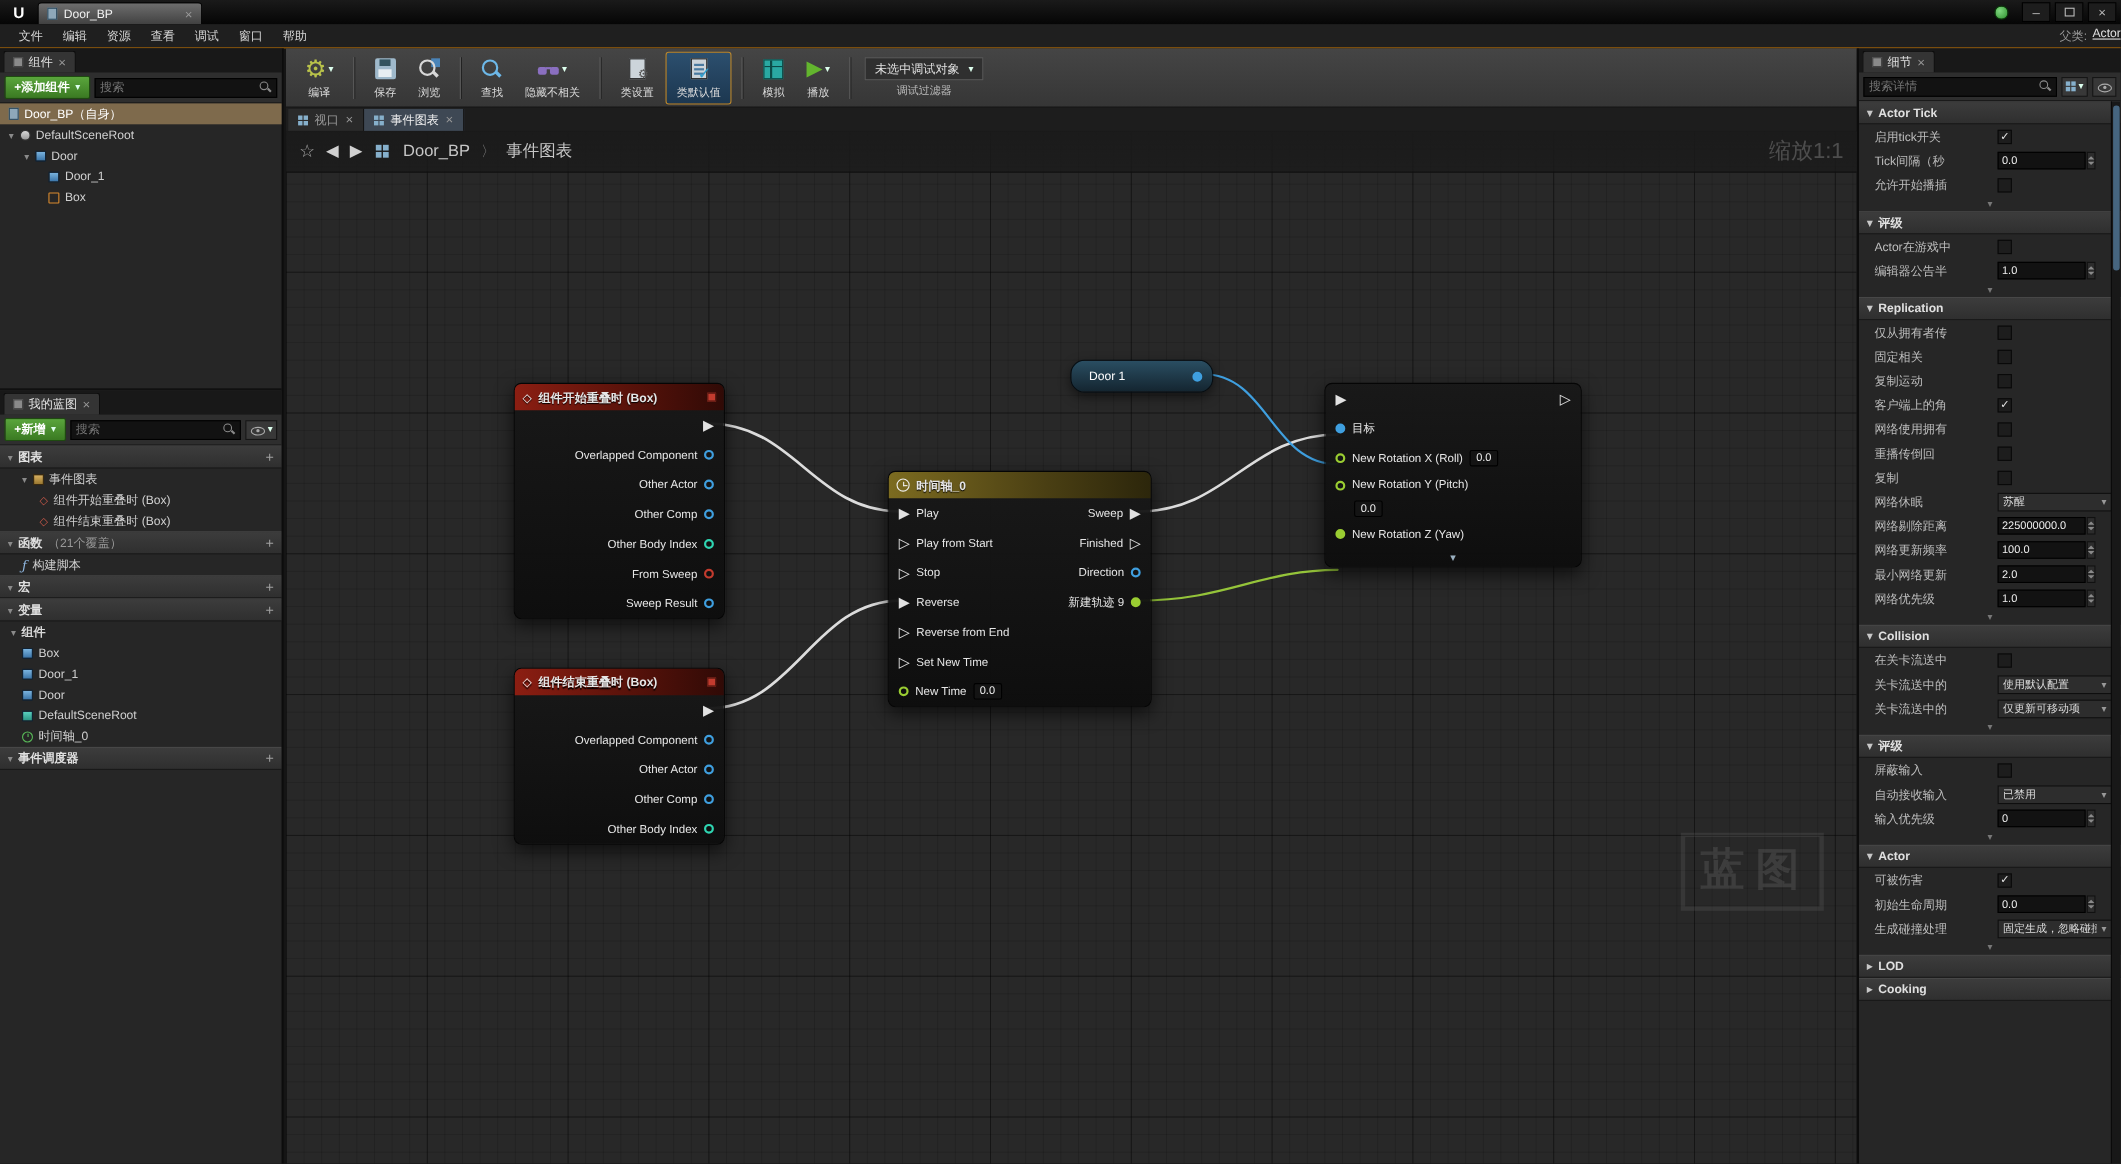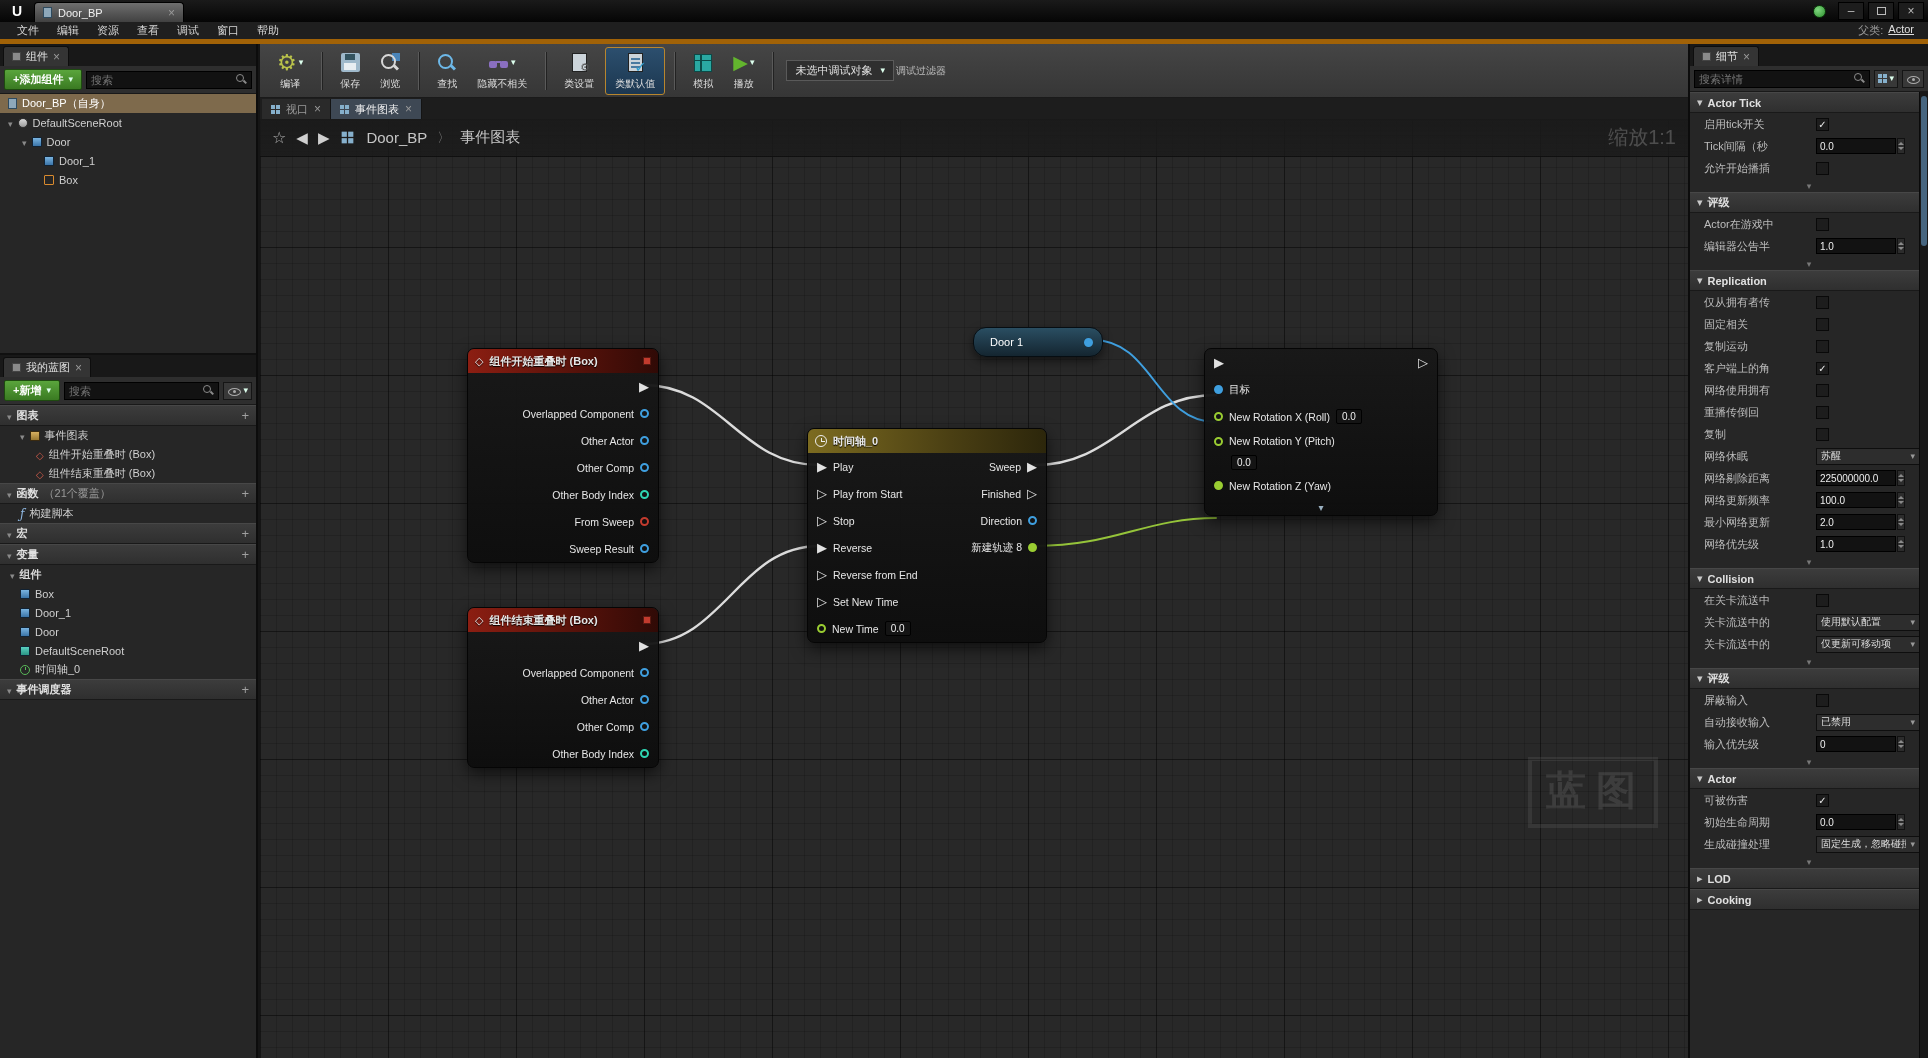--- a/index.html
+++ b/index.html
@@ -10,23 +10,23 @@
 .ue-logo{width:34px;height:22px;display:flex;align-items:center;justify-content:center;color:#fff;font-weight:bold;font-size:14px}
 .doc-tab{height:20px;min-width:150px;background:linear-gradient(#6e6e6e,#414141);border:1px solid #000;border-bottom:none;border-radius:4px 4px 0 0;display:flex;align-items:center;gap:6px;padding:0 8px;color:#f0f0f0;font-size:11px}
 .bpdoc{width:9px;height:11px;background:#8ea8ba;border:1px solid #2e4a5e;flex:none}
 .i-close::before{content:"×"}
 .tab-close{color:#999;font-size:12px;margin-left:auto}
 .tb-right{margin-left:auto;display:flex;align-items:center;gap:4px;height:22px;padding-right:4px}
 .launcher-dot{width:13px;height:13px;border-radius:50%;background:radial-gradient(circle at 35% 35%,#7fd87f,#2e8f2e);border:1px solid #0a3a0a;margin-right:8px}
 .winbtn{width:26px;height:18px;display:flex;align-items:center;justify-content:center;color:#bbb;font-size:12px;background:#1d1d1d;border:1px solid #000}
 .g-min::before{content:"–"}
 .g-max{width:9px;height:8px;border:1.5px solid #bbb}
-#menubar{position:absolute;left:0;top:22px;width:1928px;height:22px;background:#1f1f1f;border-bottom:5px solid #a16207;display:flex;align-items:center;padding-left:8px}
+#menubar{position:absolute;left:0;top:22px;width:1928px;height:22px;background:#1f1f1f;border-bottom:1px solid #a16207;display:flex;align-items:center;padding-left:8px}
 .menu-item{padding:0 9px;height:22px;display:flex;align-items:center;color:#d6d6d6}
-.parent-class{margin-left:auto;padding-right:14px;color:#9a9a9a;display:flex;gap:5px}
+.parent-class{margin-left:auto;color:#9a9a9a;display:flex;gap:5px}
 .parent-link{color:#e0e0e0;text-decoration:underline}
 
 #left-panel{position:absolute;left:0;top:44px;width:258px;bottom:0;background:#262626;border-right:2px solid #0c0c0c;display:flex;flex-direction:column}
 #center{position:absolute;left:260px;top:44px;width:1428px;bottom:0;display:flex;flex-direction:column}
 #right-panel{position:absolute;left:1688px;top:44px;width:240px;bottom:0;background:#262626;border-left:2px solid #0c0c0c;display:flex;flex-direction:column;overflow:hidden}
 
 .panel-tabs{height:22px;background:#181818;display:flex;align-items:flex-end;padding-left:3px;flex:none}
 .panel-tab{height:20px;background:#343434;display:flex;align-items:center;gap:5px;padding:0 8px;font-size:11px;color:#e2e2e2;border:1px solid #0d0d0d;border-bottom:none;border-radius:3px 3px 0 0}
 .tab-ic{width:9px;height:9px;background:#8a8a8a;border:1px solid #444;flex:none}
 .tool-row{min-height:26px;display:flex;align-items:center;gap:4px;padding:3px 4px;background:#2e2e2e;border-bottom:1px solid #191919;flex:none}
@@ -83,21 +83,21 @@
 .docic.lines::before{content:"";position:absolute;left:2px;top:4px;width:9px;height:1.5px;background:#4a7aa0;box-shadow:0 4px 0 #4a7aa0,0 8px 0 #4a7aa0}
 .docic .mini-gear{position:absolute;right:-4px;bottom:-3px;font-size:11px;color:#555}
 .mini-gear::before{content:"⚙"}
 .docic .chk{position:absolute;right:-5px;bottom:-5px;color:#2e9fd0;font-weight:bold;font-size:15px}
 .chk::before{content:"✓"}
 .simbox{width:18px;height:18px;background:#2aa8a2;border:1px solid #0c4a47;position:relative}
 .simbox::before{content:"";position:absolute;left:5px;top:0;bottom:0;width:1.5px;background:#0c4a47}
 .simbox::after{content:"";position:absolute;top:5px;left:0;right:0;height:1.5px;background:#0c4a47}
 .ic-play::before{content:"▶";color:#63b52e;font-size:19px;line-height:1}
 .tsep{width:1px;height:38px;background:#5a5a5a;box-shadow:1px 0 0 #222;margin:0 7px;flex:none}
-.debug-wrap{display:flex;flex-direction:row;align-items:center;gap:2px;margin-left:4px}
+.debug-wrap{display:flex;flex-direction:column;align-items:center;gap:2px;margin-left:4px}
 .debug-box{background:#2f2f2f;border:1px solid #5a5a5a;padding:2px 8px;display:flex;align-items:center;gap:8px;color:#e0e0e0}
 .debug-label{font-size:10px;color:#bdbdbd}
 
 #doctabs{height:21px;background:#1d1d1d;display:flex;align-items:flex-end;padding-left:2px;flex:none}
 .dtab{height:20px;display:flex;align-items:center;gap:6px;padding:0 9px;background:#2a2a2a;color:#9a9a9a;border-right:1px solid #141414;font-size:11px}
 .dtab.active{background:#3e4854;color:#f0f0f0}
 .grid-ic{width:9px;height:9px;position:relative;flex:none}
 .grid-ic::before{content:"";position:absolute;left:0;top:0;width:4px;height:4px;background:#86b0cc;box-shadow:5px 0 0 #86b0cc,0 5px 0 #86b0cc,5px 5px 0 #86b0cc}
 #canvas-wrap{flex:1;position:relative;overflow:hidden}
 #breadcrumb{position:absolute;left:0;top:0;right:0;height:38px;z-index:6;background:linear-gradient(rgba(26,26,26,.95),rgba(26,26,26,.78));display:flex;align-items:center;gap:10px;padding:0 12px;border-bottom:1px solid rgba(0,0,0,.4)}
@@ -535,21 +535,21 @@
               <span>Direction</span>
               <span class="pin c-blue"></span>
             </span>
         </div>
         <div class="tlrow">
           <span class="tl-l">
               <span class="exec f"></span>
               <span>Reverse</span>
             </span>
           <span class="tl-r">
-              <span>新建轨迹 8</span>
+              <span>新建轨迹 9</span>
               <span class="pin c-green fill"></span>
             </span>
         </div>
         <div class="tlrow">
             <span class="tl-l">
               <span class="exec h"></span>
               <span>Reverse from End</span>
             </span>
           </div>
         <div class="tlrow">

